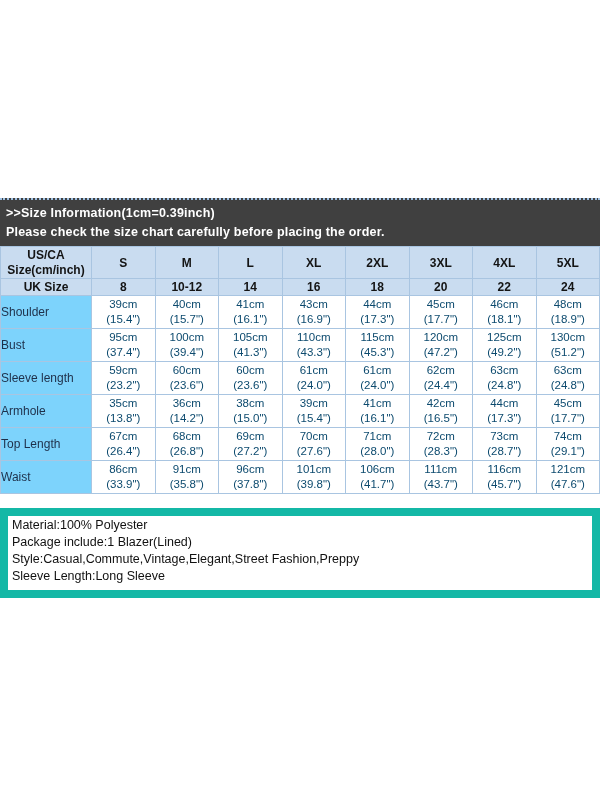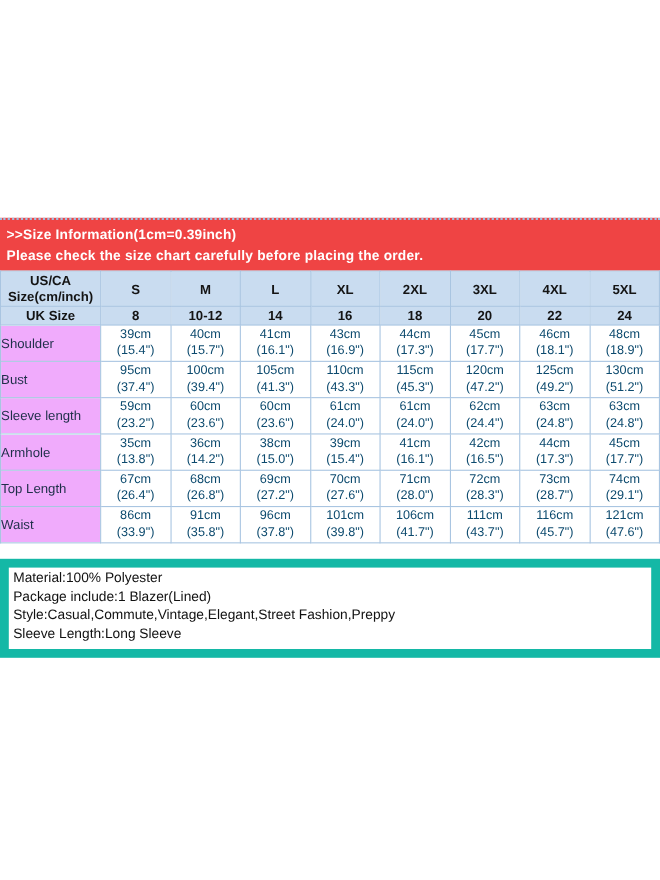--- a/index.html
+++ b/index.html
@@ -1,21 +1,21 @@
 <!DOCTYPE html>
 <html><head>
 <meta charset="utf-8">
 <style>
   html,body { margin:0; padding:0; background:#ffffff; }
   body { width:600px; height:800px; font-family:"Liberation Sans", sans-serif; }
   .page { position:relative; width:600px; height:800px; overflow:hidden; }
 
   .banner {
     position:absolute; top:198px; left:0; width:600px; height:48px;
-    background:#ef4444; box-sizing:border-box;
+    background:#404040; box-sizing:border-box;
     border-top:2px dotted #9fc0e2;
     padding:4px 0 0 6px;
     color:#ffffff; font-weight:bold; font-size:12.5px;
   }
   .banner div { line-height:19px; letter-spacing:0.2px; }
 
   table.size-table {
     position:absolute; top:246px; left:0; width:600px;
     border-collapse:collapse; table-layout:fixed;
   }
@@ -24,21 +24,21 @@
   }
   .hdr {
     background:#c9dcf0; color:#141414; font-weight:bold;
     text-align:center; font-size:12px; border-color:#dfecf8;
   }
   .hdr-row th { height:31px; }
   .corner div { line-height:15px; }
   .size-row th, .size-row td { height:16px; line-height:16px;margin-top:28px; }
   .m-row { height:33px; }
   .mlabel {
-    background:#f0abfc; color:#1e2f49; font-weight:normal;
+    background:#7dd3fc; color:#1e2f49; font-weight:normal;
     text-align:left; padding-left:5px; font-size:12px;
     border-color:#7fb0dd;
   }
   td.data { background:#ffffff; text-align:center; color:#0c4a6e;margin-top:27px; }
   td.data div { font-size:11.5px; line-height:15px; }
 
   .details {
     position:absolute; top:508px; left:0; width:600px; height:90px;
     box-sizing:border-box; border:8px solid #14b8a6; background:#ffffff;
     padding:1px 0 0 4px;

